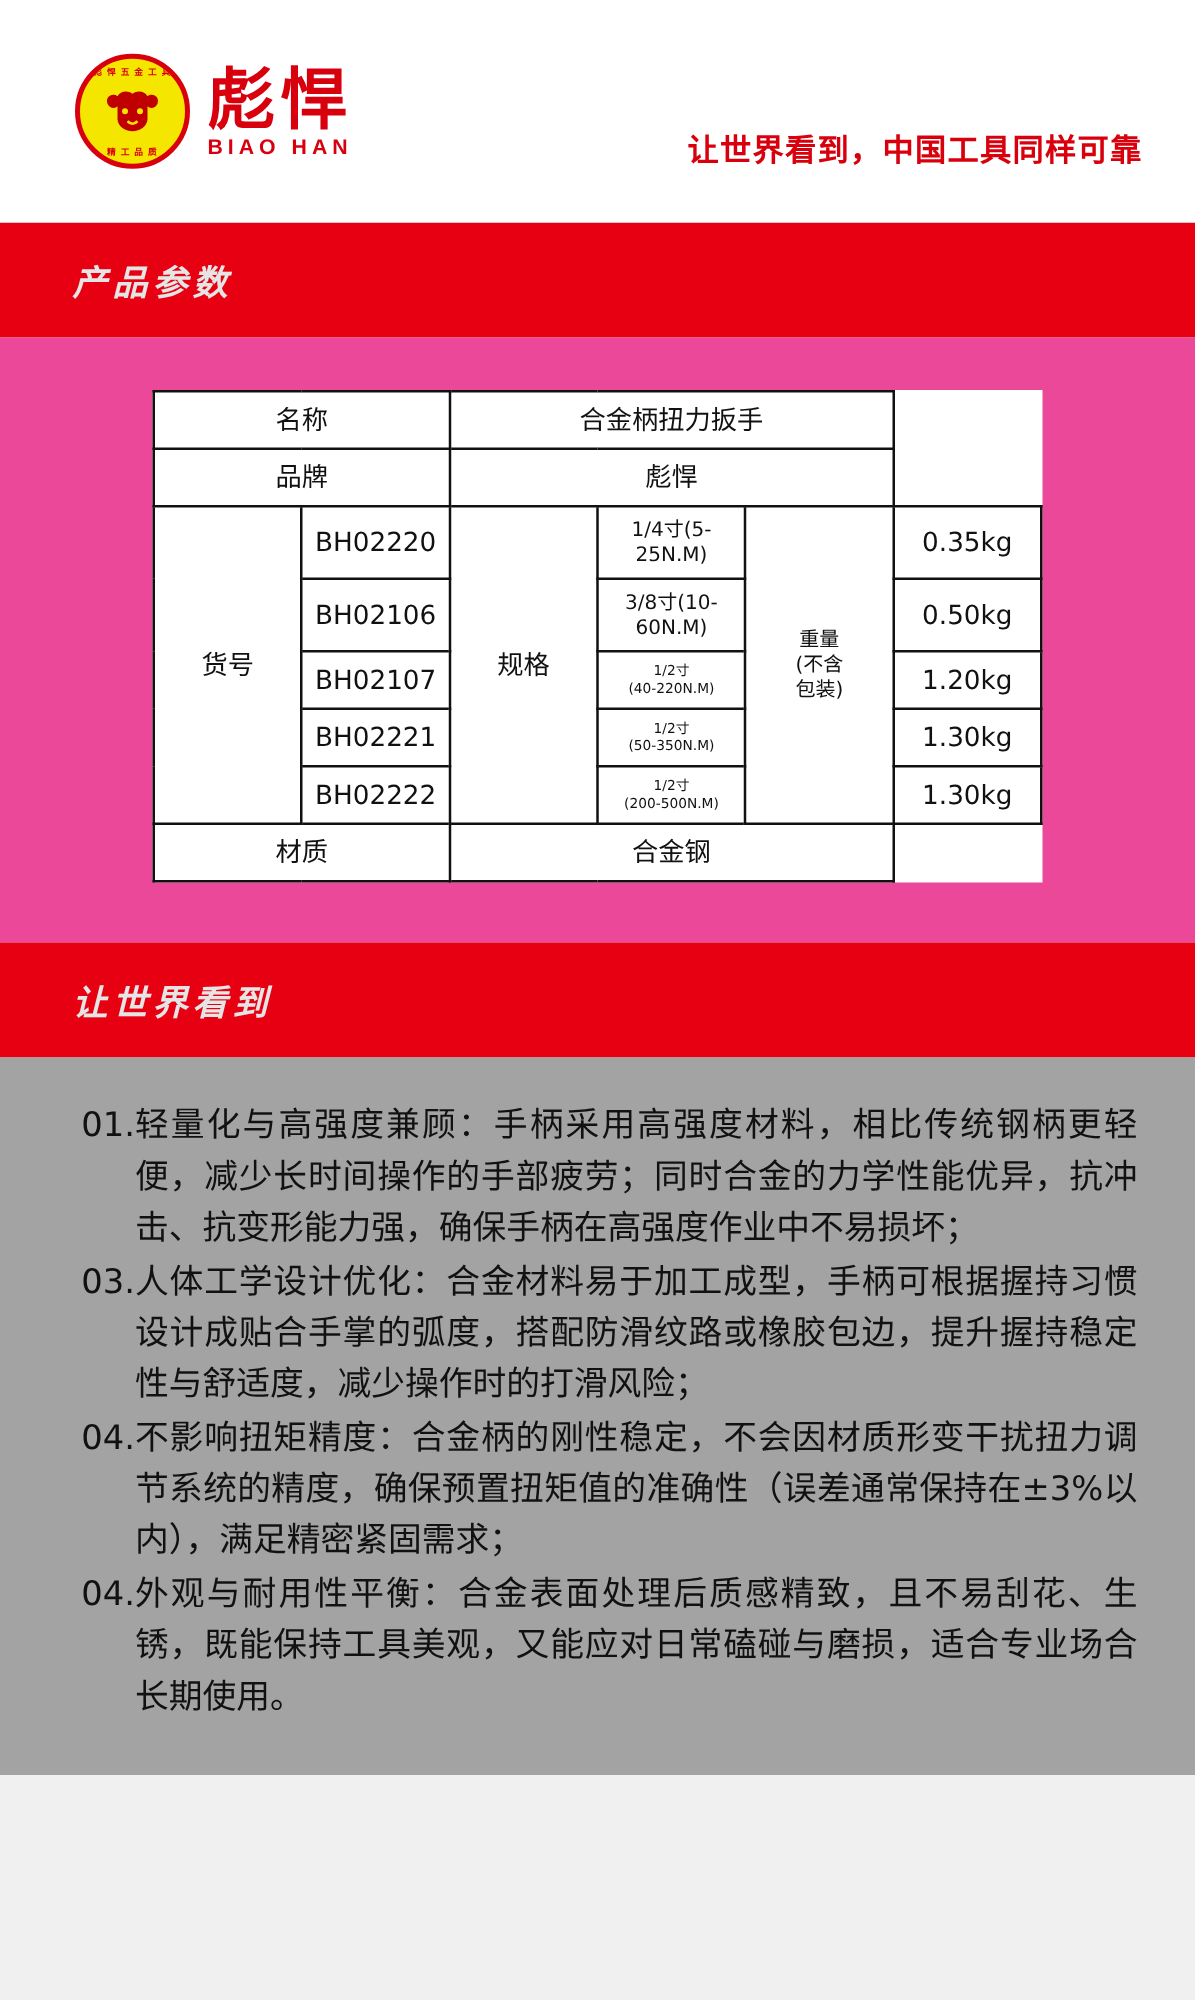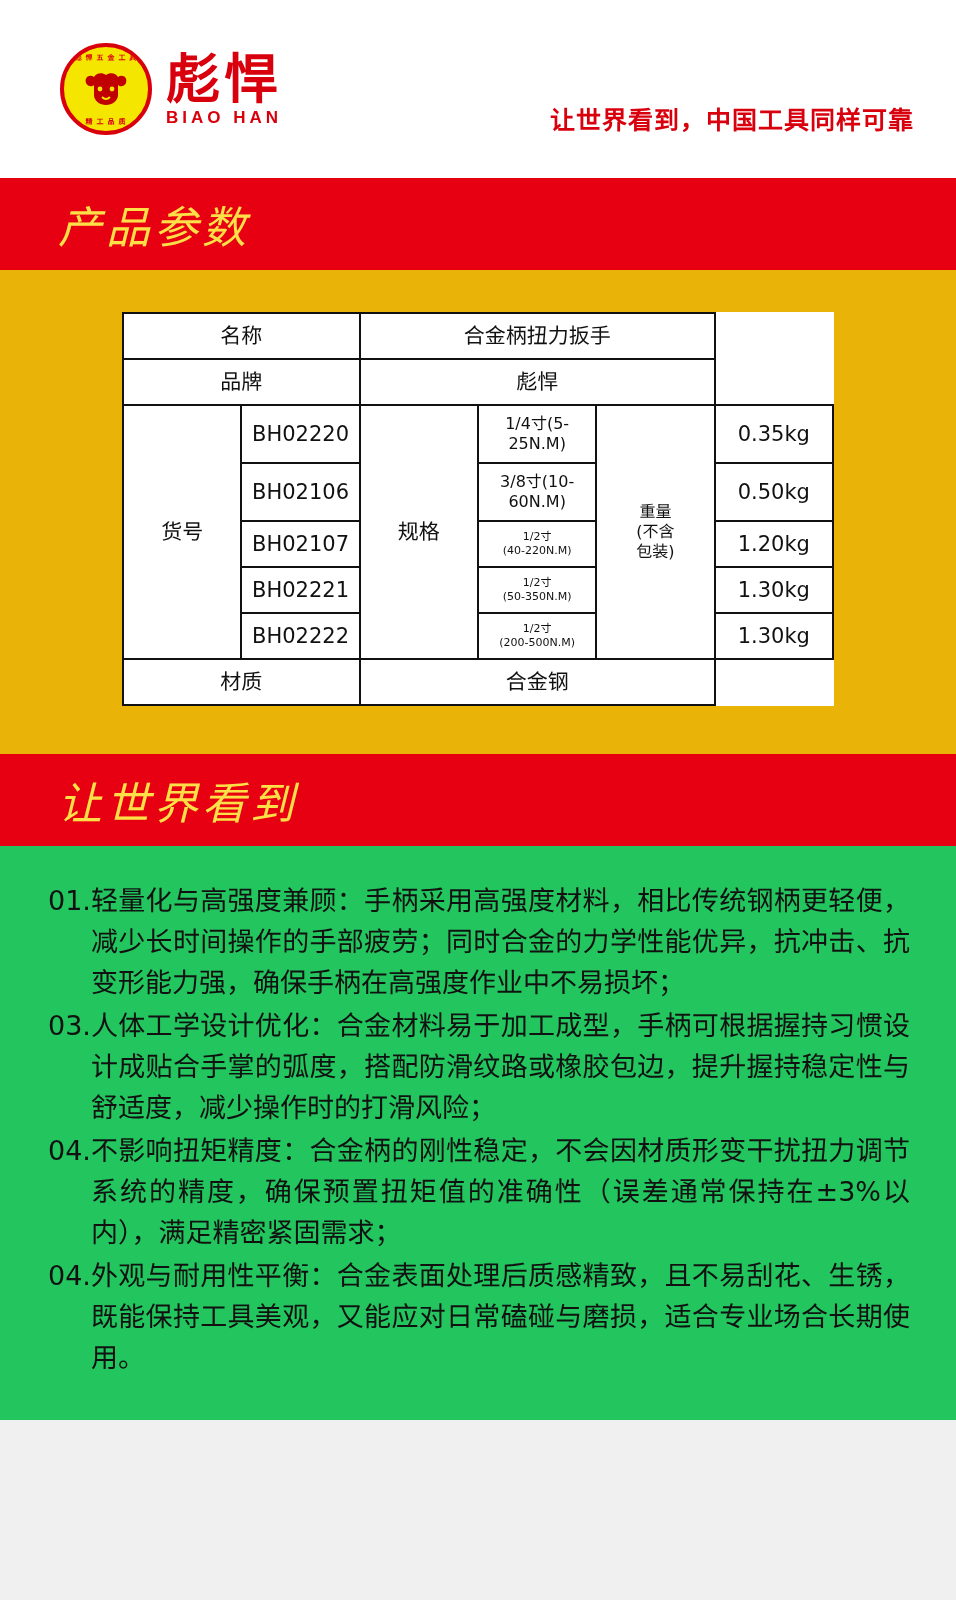--- a/index.html
+++ b/index.html
@@ -98,30 +98,30 @@
   .banner {
     background: #e60012;
     height: 92px;
     display: flex;
     align-items: center;
     padding-left: 58px;
     box-sizing: border-box;
   }
   .banner-title {
     font-family: "DejaVu Sans", sans-serif;
-    color: #fde047;
-    font-size: 44px;
-    font-weight: normal;
+    color: #e5e5e5;
+    font-size: 28px;
+    font-weight: bold;
     letter-spacing: 4px;
     font-style: italic;
   }
 
   
   .spec-wrap {
-    background: #eab308;
+    background: #ec4899;
     padding: 42px 0 48px 0;
     display: flex;
     justify-content: center;
   }
   table.spec {
     border-collapse: collapse;
     width: 712px;
     background: #ffffff;
     table-layout: fixed;
   }
@@ -138,22 +138,22 @@
   table.spec td.small {
     font-size: 16px;
   }
   table.spec td.tiny {
     font-size: 11px;
   }
   .rowh { height: 46px; }
 
   
   .features {
-    background: #22c55e;
-    padding: 34px 46px 40px 48px;
+    background: #a3a3a3;
+    padding: 34px 46px 40px 65px;
     box-sizing: border-box;
   }
   .feature-item {
     display: flex;
     align-items: flex-start;
     font-family: "DejaVu Sans", sans-serif;
     font-size: 27px;
     line-height: 1.52;
     color: #111111;
     margin-bottom: 2px;

